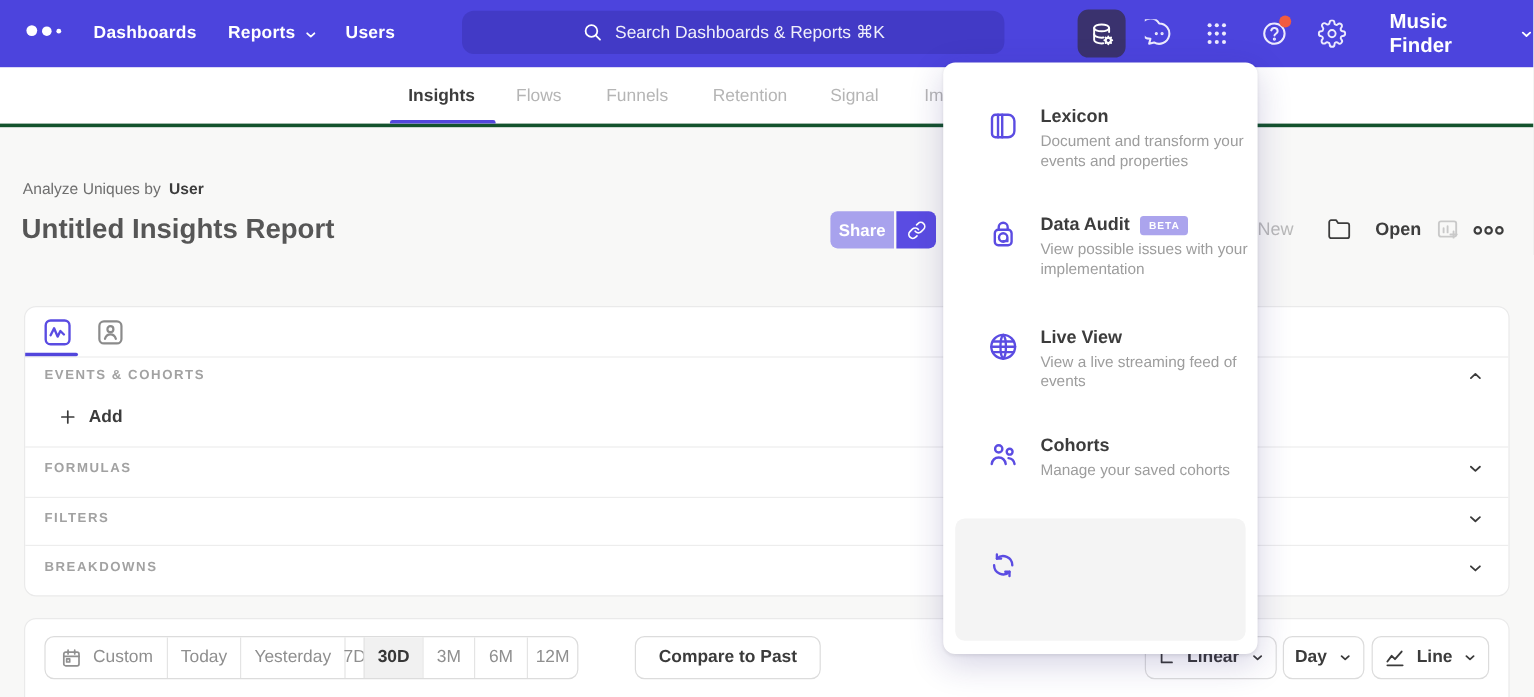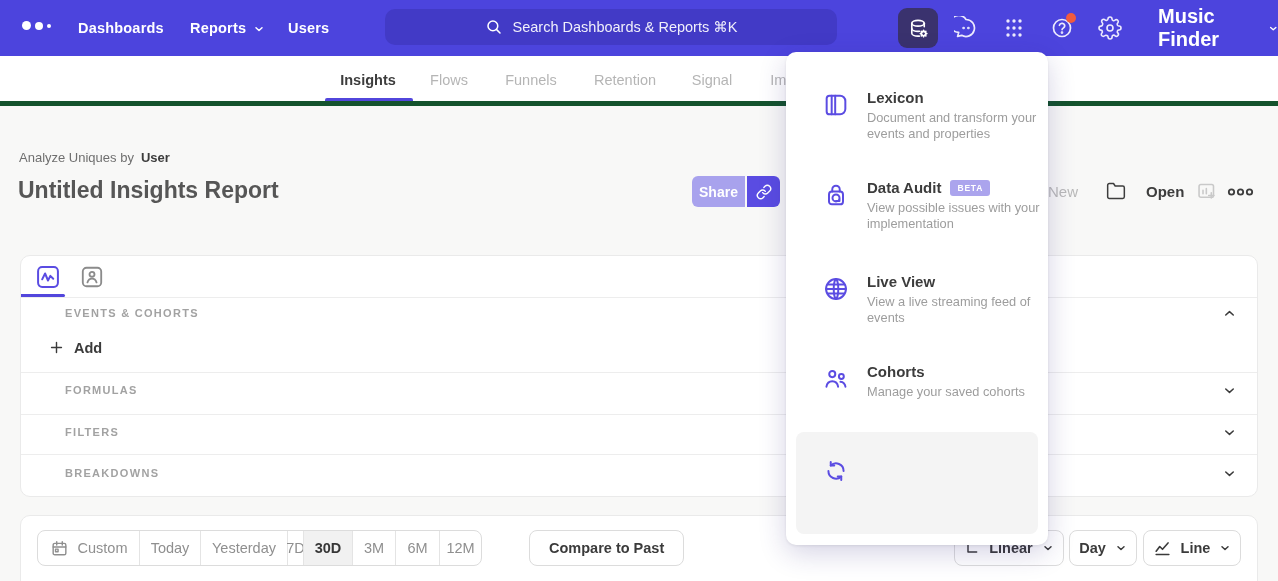--- a/index.html
+++ b/index.html
@@ -20,24 +20,24 @@
   .nav-item svg{ margin-top:2px; }
   .searchbar{ position:absolute; left:385px; top:9px; width:452px; height:36px;
     background:#423ac6; border-radius:10px; display:flex; align-items:center; justify-content:center;
     gap:10px; color:rgba(255,255,255,.92); font-size:14.5px; }
   .tb-iconbtn{ position:absolute; top:16px; width:24px; height:24px; color:#eceafd; }
   .tb-active{ position:absolute; left:898px; top:8px; width:40px; height:40px; border-radius:9px;
     background:#3a326e; display:flex; align-items:center; justify-content:center; color:#fff; }
   .notif-dot{ position:absolute; left:1066px; top:13px; width:10px; height:10px; border-radius:50%;
     background:#f15b3f; }
   .workspace{ position:absolute; left:1158px; top:0; height:56px; display:flex; align-items:center;
-    gap:10px; color:#fff; font-size:20px; font-weight:700; }
+    gap:10px; color:#fff; font-size:17px; font-weight:700; }
   
   .tabbar{ position:absolute; top:56px; left:0; right:0; height:50px; background:#fff;
-    border-bottom:5px solid #14532d; z-index:1; }
+    border-bottom:3px solid #14532d; z-index:1; }
   .tab{ position:absolute; top:0; height:49px; line-height:49px; transform:translateX(-50%);
     font-size:14.5px; color:#b5b5b5; white-space:nowrap; }
   .tab.active{ color:#3d3d3d; font-weight:700; }
   .tab-underline{ position:absolute; left:325px; bottom:0; width:88px; height:3px;
     background:#5246dc; border-radius:2px 2px 0 0; }
   
   .subtitle{ position:absolute; left:19px; top:150px; font-size:13px; color:#6f6f6f; }
   .subtitle b{ color:#3c3c3c; font-weight:700; margin-left:7px; }
   .page-title{ position:absolute; left:18px; top:177px; font-size:23px; font-weight:700; color:#565656; }
   .share-group{ position:absolute; left:692px; top:176px; display:flex; }
@@ -51,21 +51,21 @@
   .adddash{ position:absolute; left:1196px; top:181px; width:21px; height:21px; color:#c9c9c9; }
   .more-btn{ position:absolute; left:1227px; top:184px; width:27px; height:16px; color:#3d3d3d; }
   
   .card{ position:absolute; left:20px; top:255px; width:1238px; height:242px; background:#fff;
     border:1px solid #eaeaea; border-radius:10px; }
   .icontab1{ position:absolute; left:13px; top:7px; width:28px; height:28px; color:#5a4ce2; }
   .icontab2{ position:absolute; left:58px; top:8px; width:26px; height:26px; color:#8b8b8b; }
   .icontab-underline{ position:absolute; left:0; top:38px; width:44px; height:3px; background:#5246dc; border-radius:0 2px 2px 0; }
   .card .divider{ position:absolute; left:0; right:0; height:1px; background:#ededed; }
   .sec-label{ position:absolute; left:16px; font-size:11px; font-weight:700; letter-spacing:1.3px;
-    color:#a2a2a2;margin-left:28px; }
+    color:#a2a2a2; }
   .sec-chevron{ position:absolute; right:20px; width:15px; height:15px; color:#3b3b3b; }
   .add-row{ position:absolute; left:27px; top:83px; display:flex; align-items:center; gap:9px;
     color:#3b3b3b; font-size:14.5px; font-weight:700; }
   
   .toolbar{ position:absolute; left:20px; top:515px; width:1238px; height:70px; background:#fff;
     border:1px solid #eaeaea; border-radius:10px 10px 0 0; }
   .segmented{ position:absolute; left:16px; top:14px; height:36px; display:flex; align-items:stretch;
     border:1px solid #dcdcdc; border-radius:8px; overflow:hidden; background:#fff; }
   .seg{ display:flex; align-items:center; justify-content:center; gap:9px; font-size:14.5px;
     color:#8f8f8f; border-left:1px solid #e4e4e4; }

